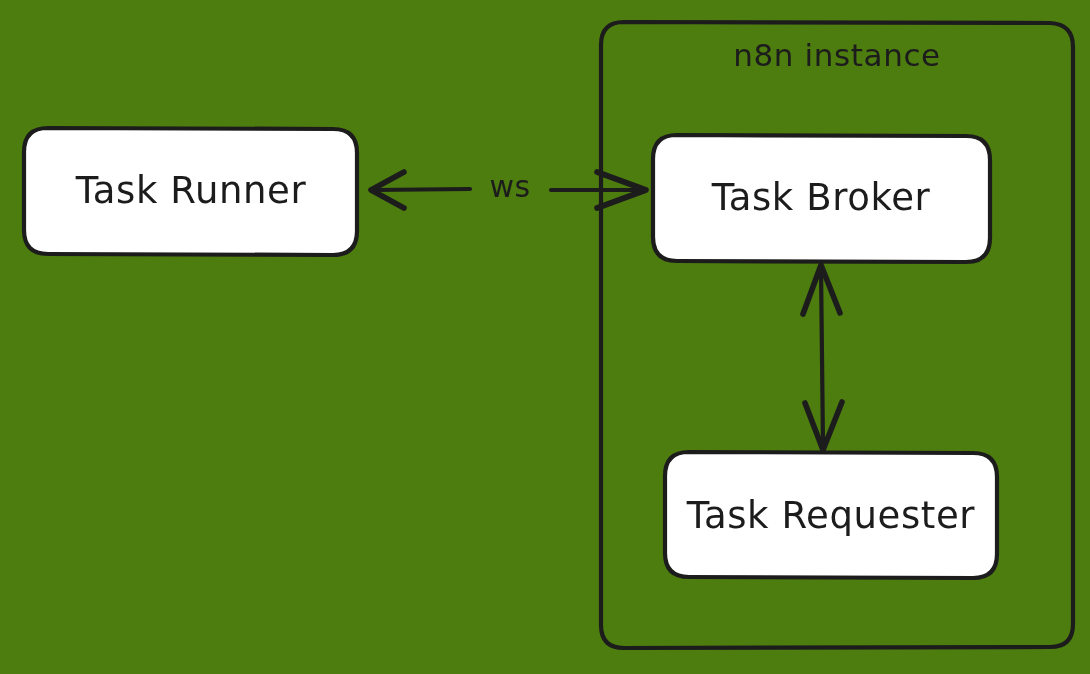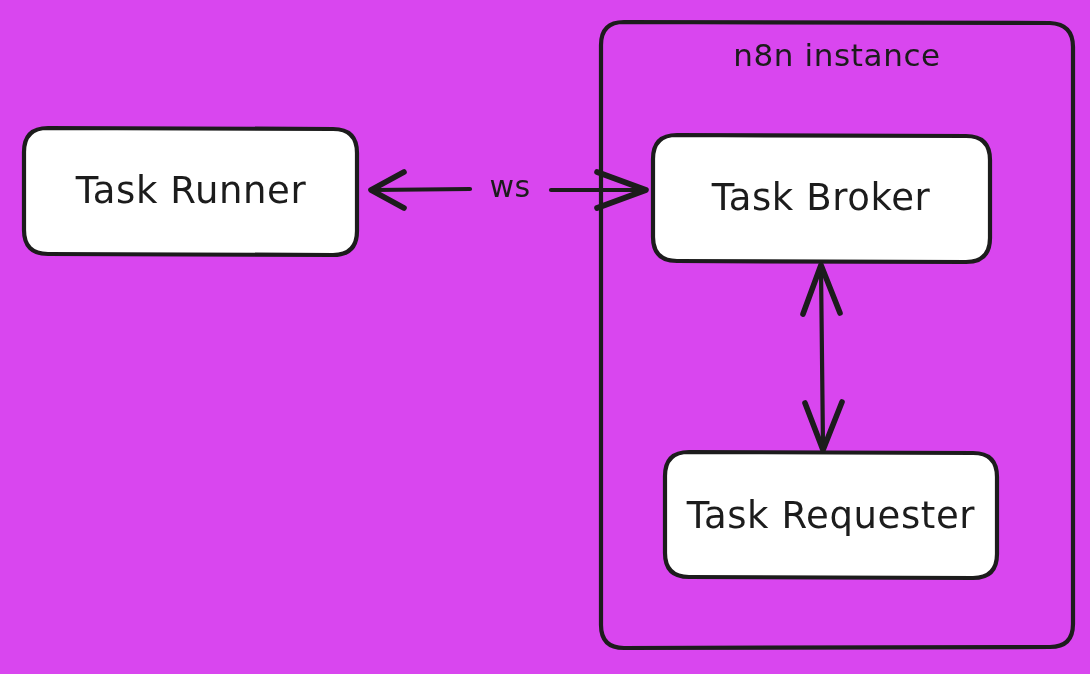--- a/index.html
+++ b/index.html
@@ -11,21 +11,21 @@
   body {
     width: 1090px;
     height: 674px;
     overflow: hidden;
     font-family: "DejaVu Sans", sans-serif;
   }
   #diagram-root {
     position: relative;
     width: 1090px;
     height: 674px;
-    background: #d946ef;
+    background: #4d7c0f;
   }
   svg.diagram-canvas {
     position: absolute;
     top: 0;
     left: 0;
     width: 1090px;
     height: 674px;
     display: block;
   }
   .shape-outline {

